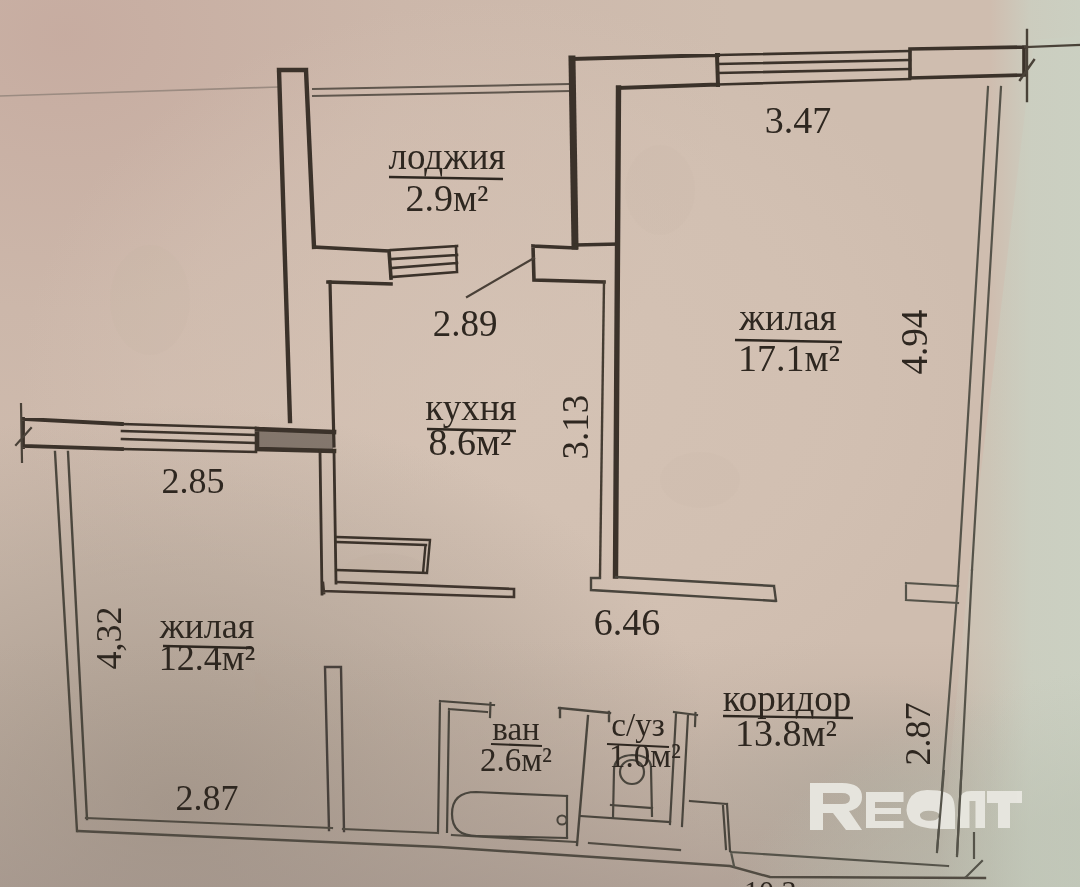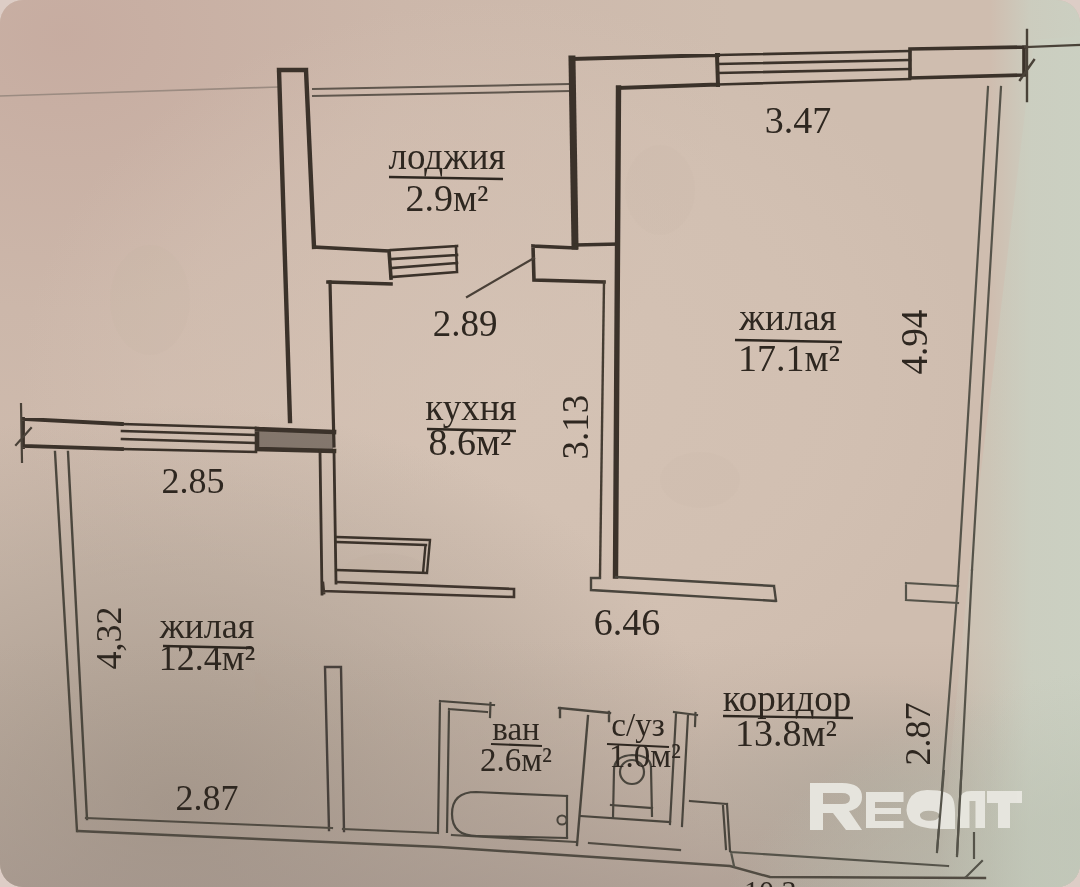--- a/index.html
+++ b/index.html
@@ -1,16 +1,16 @@
 <!DOCTYPE html>
 <html><head>
 <meta charset="utf-8">
 <style>
   html,body{margin:0;padding:0;background:#ddcdc6;}
-  #page{width:1080px;height:887px;position:relative;overflow:hidden;border-radius:23px;}
+  #page{width:1080px;height:887px;position:relative;overflow:hidden;}
   svg text{font-family:"Liberation Serif", serif;fill:#2e2720;}
 </style>
 </head>
 <body>
 <div id="page">
 <svg width="1080" height="887" viewBox="0 0 1080 887">
 <defs>
   <radialGradient id="tlcorner" cx="0.06" cy="0.04" r="0.62">
     <stop offset="0" stop-color="#c5a99e" stop-opacity="0.85"></stop>
     <stop offset="0.5" stop-color="#c5a99e" stop-opacity="0.3"></stop>

